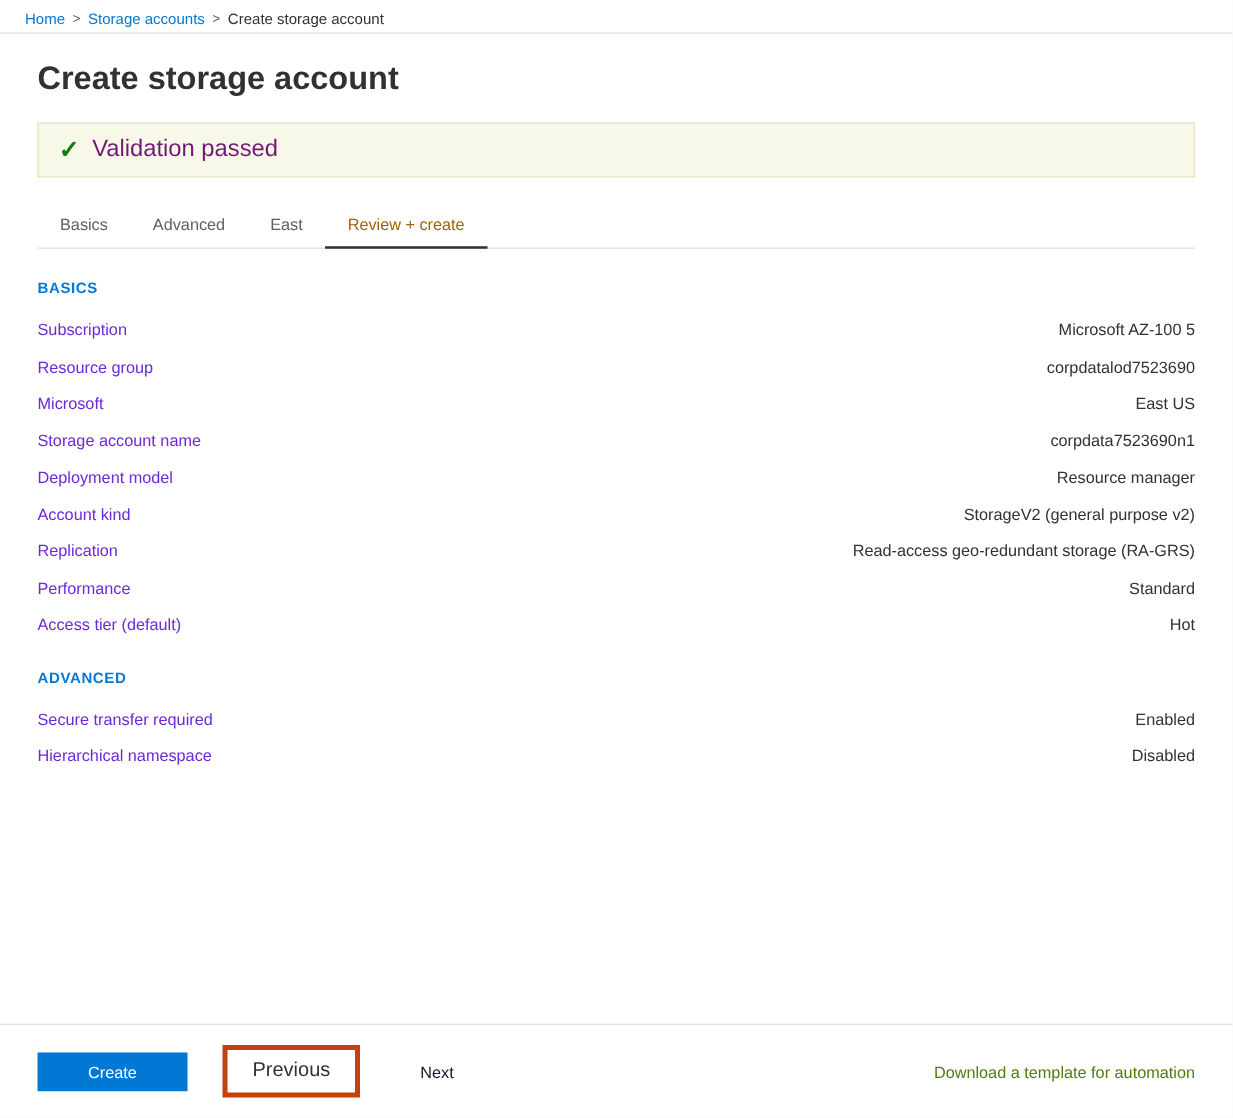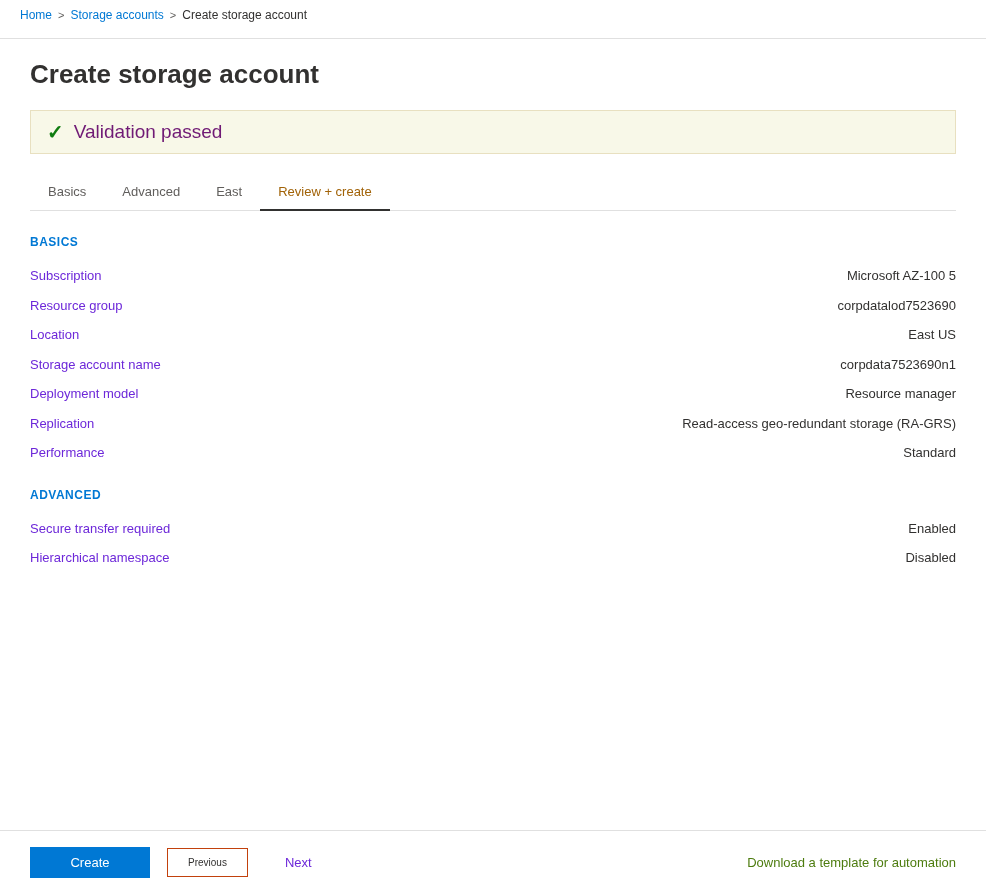--- a/index.html
+++ b/index.html
@@ -20,21 +20,21 @@
     .page-container {
       background: #ffffff;
       width: 986px;
       min-height: 894px;
       display: flex;
       flex-direction: column;
     }
 
     .breadcrumb-bar {
       background: #fff;
-      padding: 8px 20px 16px 20px;
+      padding: 8px 20px 4px 20px;
       border-bottom: 1px solid #e0e0e0;
     }
 
     .breadcrumb {
       display: flex;
       align-items: center;
       gap: 6px;
       font-size: 12px;
       color: #0078d4;
     }
@@ -148,49 +148,49 @@
       font-size: 13px;
       padding-left: 320px;
       text-align: right;
     }
 
     .footer {
       border-top: 1px solid #e0e0e0;
       padding: 16px 30px;
       display: flex;
       align-items: center;
-      gap: 17px;
+      gap: 28px;
       background: #fff;
       margin-top: auto;
     }
 
     .btn-create {
       background: #0078d4;
       color: #ffffff;
       border: none;
       padding: 8px 32px;
       font-size: 13px;
       font-weight: 500;
       cursor: pointer;
       min-width: 120px;
     }
 
     .btn-previous {
       background: #ffffff;
       color: #323130;
-      border: 1px solid #c2410c;
+      border: 4px solid #c2410c;
       padding: 8px 20px;
-      font-size: 10px;
+      font-size: 16px;
       cursor: pointer;
       min-width: 80px;
     }
 
     .btn-next {
       background: #ffffff;
-      color: #6d28d9;
+      color: #0f172a;
       border: none;
       padding: 8px 20px;
       font-size: 13px;
       cursor: default;
     }
 
     .link-automation {
       color: #4d7c0f;
       text-decoration: none;
       font-size: 13px;
@@ -239,38 +239,46 @@
         <tbody>
           <tr>
             <td>Subscription</td>
             <td>Microsoft AZ-100 5</td>
           </tr>
           <tr>
             <td>Resource group</td>
             <td>corpdatalod7523690</td>
           </tr>
           <tr>
-            <td>Location</td>
+            <td>Microsoft</td>
             <td>East US</td>
           </tr>
           <tr>
             <td>Storage account name</td>
             <td>corpdata7523690n1</td>
           </tr>
           <tr>
             <td>Deployment model</td>
             <td>Resource manager</td>
           </tr>
           <tr>
+            <td>Account kind</td>
+            <td>StorageV2 (general purpose v2)</td>
+          </tr>
+          <tr>
             <td>Replication</td>
             <td>Read-access geo-redundant storage (RA-GRS)</td>
           </tr>
           <tr>
             <td>Performance</td>
             <td>Standard</td>
+          </tr>
+          <tr>
+            <td>Access tier (default)</td>
+            <td>Hot</td>
           </tr>
         </tbody>
       </table>
     </div>
 
     <div>
       <div class="section-title">ADVANCED</div>
       <table class="review-table">
         <tbody>
           <tr>

